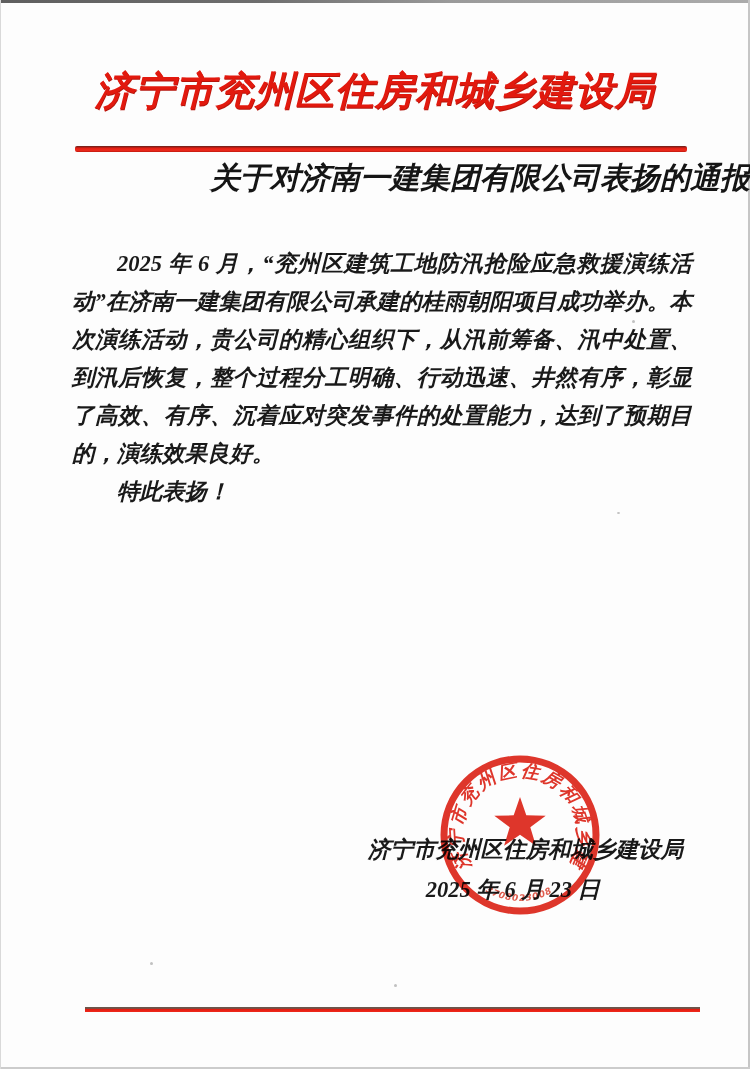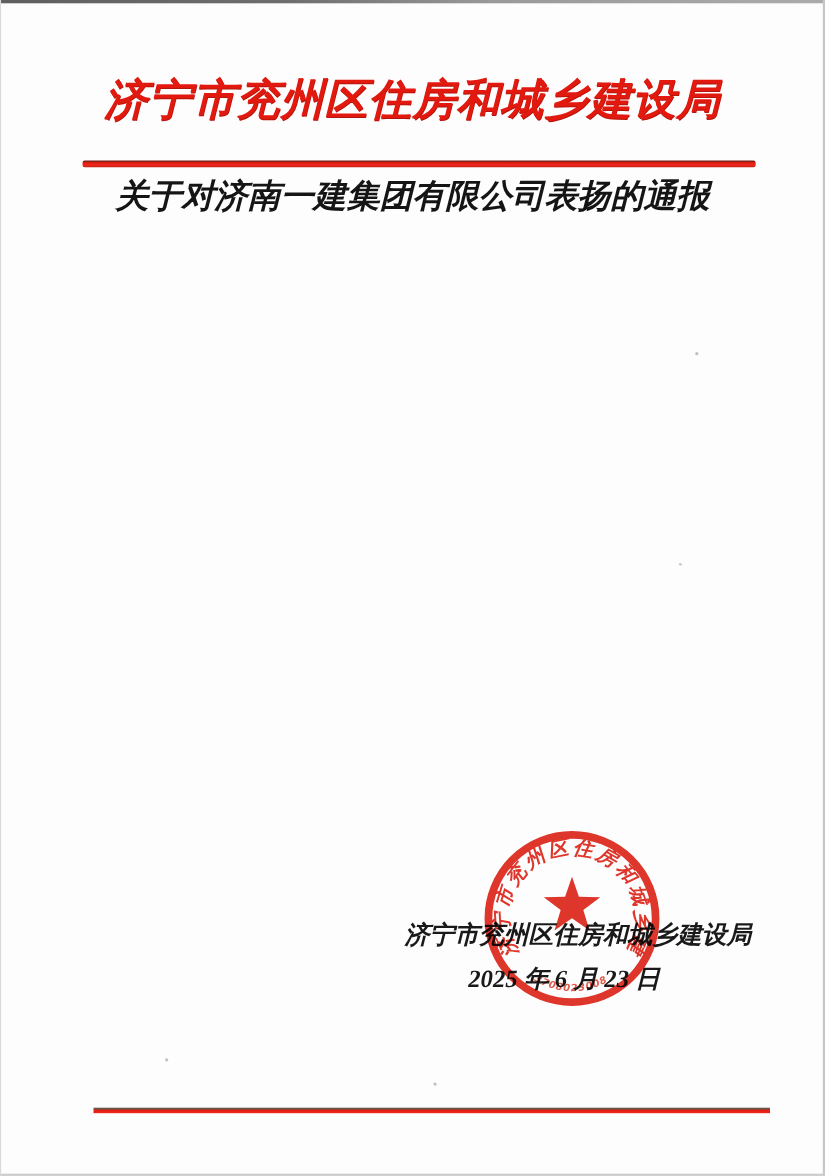--- a/index.html
+++ b/index.html
@@ -26,21 +26,21 @@
     text-shadow:0.5px 0.5px 0 #b5150c;
     white-space:nowrap;
   }
   .red-divider{
     position:absolute;top:146px;left:75px;width:612px;height:6px;
     background:linear-gradient(180deg,#7e221b 0%,#7e221b 18%,#e21b10 30%,#ee2a1c 70%,#c01910 100%);
     border-radius:2px;
   }
   .doc-title{
     position:absolute;top:158px;left:0;width:750px;
-    text-align:center;
+    text-align:right;
     font-size:30px;font-weight:900;color:#151515;
     white-space:nowrap;
   }
   .doc-body{
     position:absolute;top:245px;left:72px;width:620px;
     font-size:22.5px;line-height:38px;
     color:#191919;font-weight:600;
     text-align:justify;
   }
   .doc-body p{margin:0;text-indent:2em;}
@@ -79,20 +79,22 @@
   <div class="edge-bottom"></div>
   <div class="edge-left"></div>
 
   <div class="header-org">济宁市兖州区住房和城乡建设局</div>
 
   <div class="red-divider"></div>
 
   <div class="doc-title">关于对济南一建集团有限公司表扬的通报</div>
 
   <div class="doc-body">
+    <p>2025 年 6 月，“兖州区建筑工地防汛抢险应急救援演练活动”在济南一建集团有限公司承建的桂雨朝阳项目成功举办。本次演练活动，贵公司的精心组织下，从汛前筹备、汛中处置、到汛后恢复，整个过程分工明确、行动迅速、井然有序，彰显了高效、有序、沉着应对突发事件的处置能力，达到了预期目的，演练效果良好。</p>
+    <p>特此表扬！</p>
   </div>
 
   <div class="signature-org">济宁市兖州区住房和城乡建设局</div>
 
   <div class="signature-date">2025 年 6 月 23 日</div>
 
   <svg class="seal" viewBox="430 745 180 180">
     <defs>
       <path id="sealArcTop" d="M 472.5,868 A 58,58 0 1 1 567.5,868" fill="none"></path>
       <path id="sealArcBottom" d="M 482,889 A 66,66 0 0 0 558,889" fill="none"></path>

